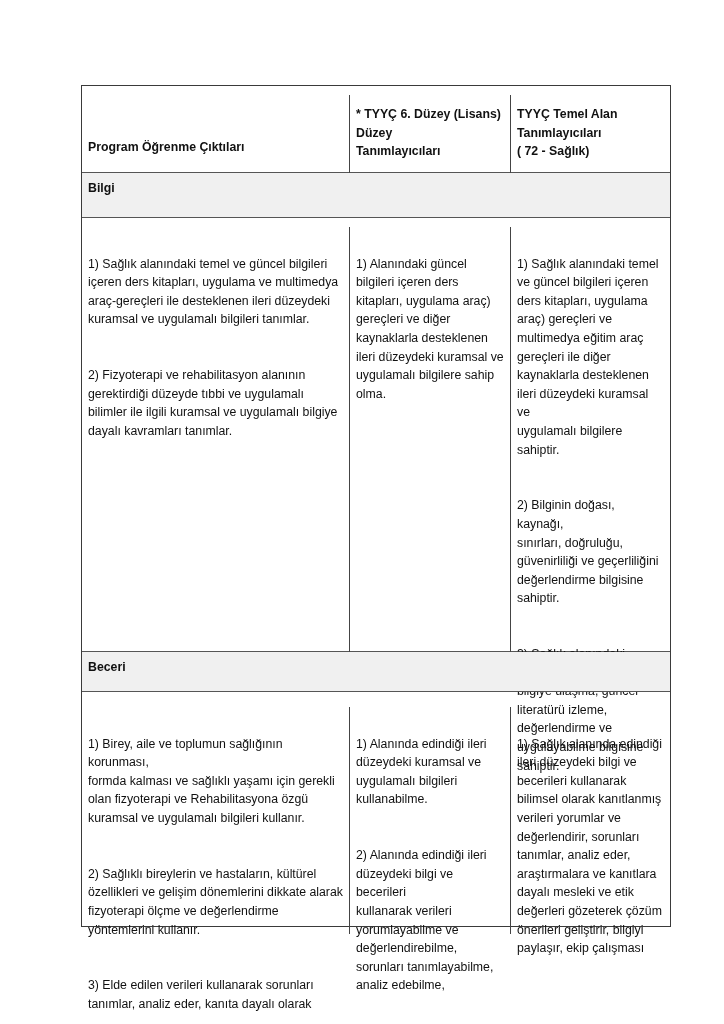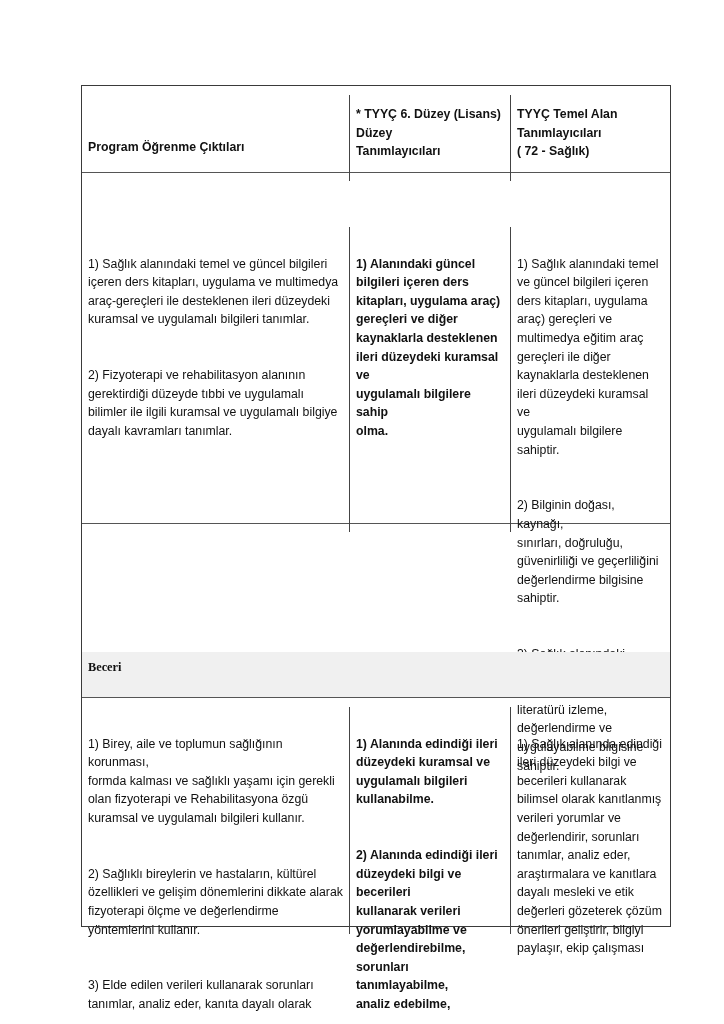--- a/index.html
+++ b/index.html
@@ -4,21 +4,21 @@
 <style>
   html, body { margin: 0; padding: 0; background: #ffffff; }
   body { width: 724px; height: 1024px; position: relative; overflow: hidden;
          font-family: "Liberation Sans", sans-serif; color: #111; }
   .tbl { position: absolute; left: 81px; top: 85px; width: 590px; height: 842px;
          border: 1.5px solid #3a3a3a; box-sizing: border-box; }
   .row { position: absolute; left: 0; width: 100%; box-sizing: border-box; border-bottom: 1.5px solid #555; }
   .cell { position: absolute; top: 9px; height: 100%; box-sizing: border-box; padding: 6px 6px;
           font-size: 12.3px; line-height: 18.6px; white-space: pre-line; }
   .c1 { left: 0; width: 267px; }
-  .c2 { left: 267px; width: 161px; border-left: 1.5px solid #444; font-weight: bold; }
+  .c2 { left: 267px; width: 161px; border-left: 1.5px solid #444; }
   .c3 { left: 428px; width: 159px; border-left: 1.5px solid #444; }
   .hdr .cell { font-weight: bold; font-size: 12.3px; }
   .hdr .c1 { display: flex; align-items: flex-end; padding-bottom: 24px; }
   .hdr .c2, .hdr .c3 { padding-top: 10px; }
   .band { background: #f0f0f0; }
   .band .label { position: absolute; left: 6px; top: 8px; font-weight: bold; font-size: 12.3px; }
   .para { display: block; margin-bottom: 18.6px; }
   .para:last-child { margin-bottom: 0; }
   .body-cell { padding-top: 9px; }
 </style>
@@ -30,22 +30,25 @@
   <div class="row hdr" style="top:0; height:87px;">
     <div class="cell c1"><span>Program Öğrenme Çıktıları</span></div>
     <div class="cell c2">* TYYÇ 6. Düzey (Lisans)
 Düzey
 Tanımlayıcıları</div>
     <div class="cell c3">TYYÇ Temel Alan
 Tanımlayıcıları
 ( 72 - Sağlık)</div>
   </div>
 
+  <div class="row band" style="top:87px; height:45px;">
+    <span class="label">Bilgi</span>
+  </div>
 
-  <div class="row" style="top:132px; height:306px;">
+  <div class="row" style="top:132px; height:434px;">
     <div class="cell c1 body-cell">
       <span class="para">1) Sağlık alanındaki temel ve güncel bilgileri
 içeren ders kitapları, uygulama ve multimedya
 araç-gereçleri ile desteklenen ileri düzeydeki
 kuramsal ve uygulamalı bilgileri tanımlar.</span>
       <span class="para">2) Fizyoterapi ve rehabilitasyon alanının
 gerektirdiği düzeyde tıbbi ve uygulamalı
 bilimler ile ilgili kuramsal ve uygulamalı bilgiye
 dayalı kavramları tanımlar.</span>
     </div>
@@ -77,21 +80,21 @@
 sahiptir.</span>
       <span class="para">3) Sağlık alanındaki bilimsel
 bilgiye ulaşma, güncel
 literatürü izleme,
 değerlendirme ve
 uygulayabilme bilgisine
 sahiptir.</span>
     </div>
   </div>
 
-  <div class="row band" style="top:566px; height:46px;font-family:Liberation Serif, serif;">
+  <div class="row band" style="top:566px; height:40px;">
     <span class="label">Beceri</span>
   </div>
 
   <div class="row" style="top:612px; height:227px; border-bottom:none;">
     <div class="cell c1 body-cell">
       <span class="para">1) Birey, aile ve toplumun sağlığının korunması,
 formda kalması ve sağlıklı yaşamı için gerekli
 olan fizyoterapi ve Rehabilitasyona özgü
 kuramsal ve uygulamalı bilgileri kullanır.</span>
       <span class="para">2) Sağlıklı bireylerin ve hastaların, kültürel

